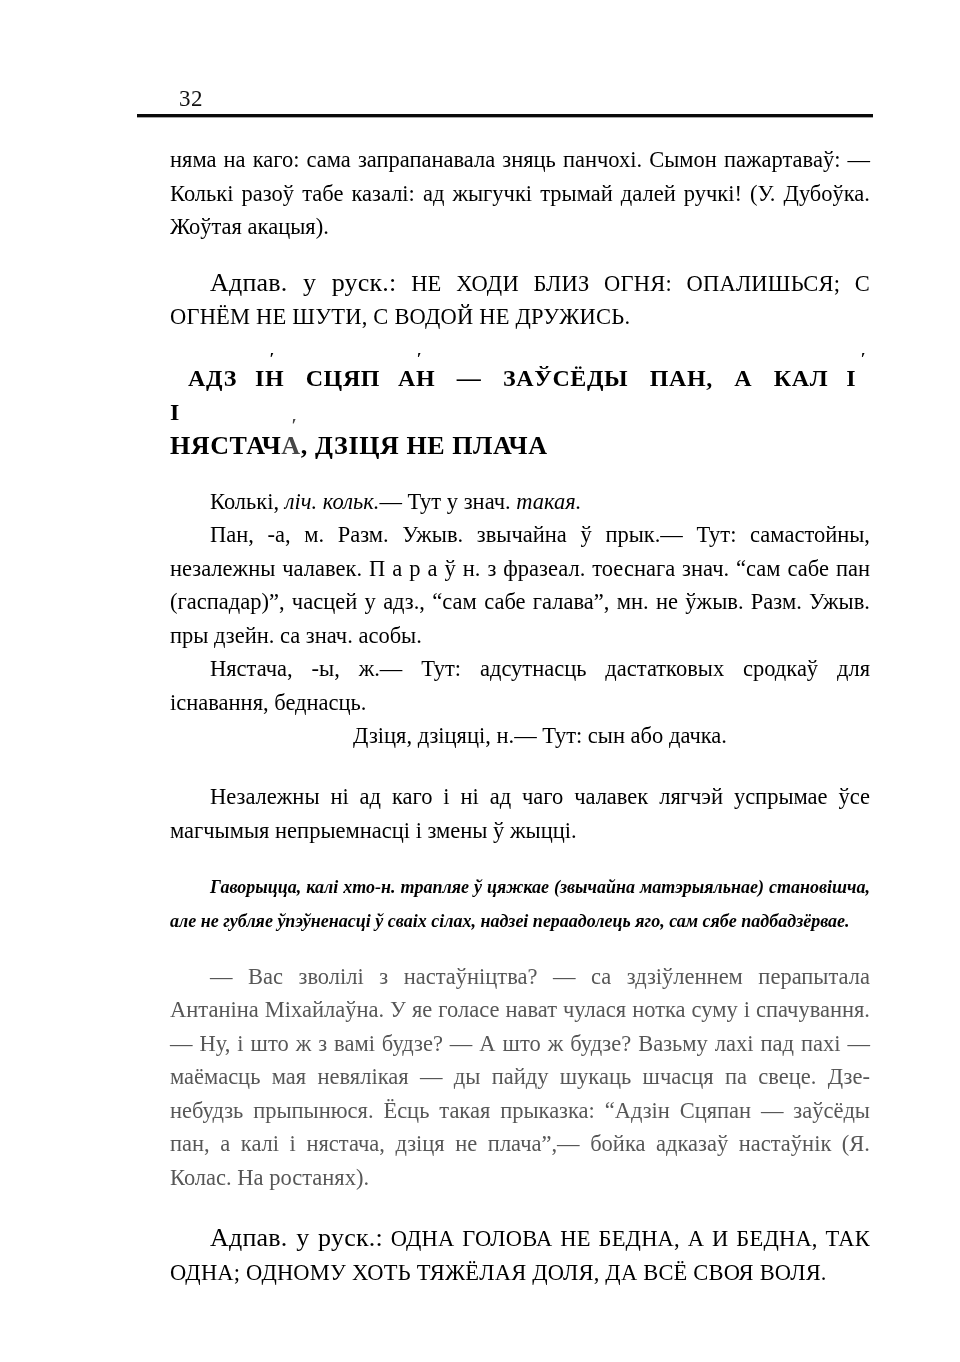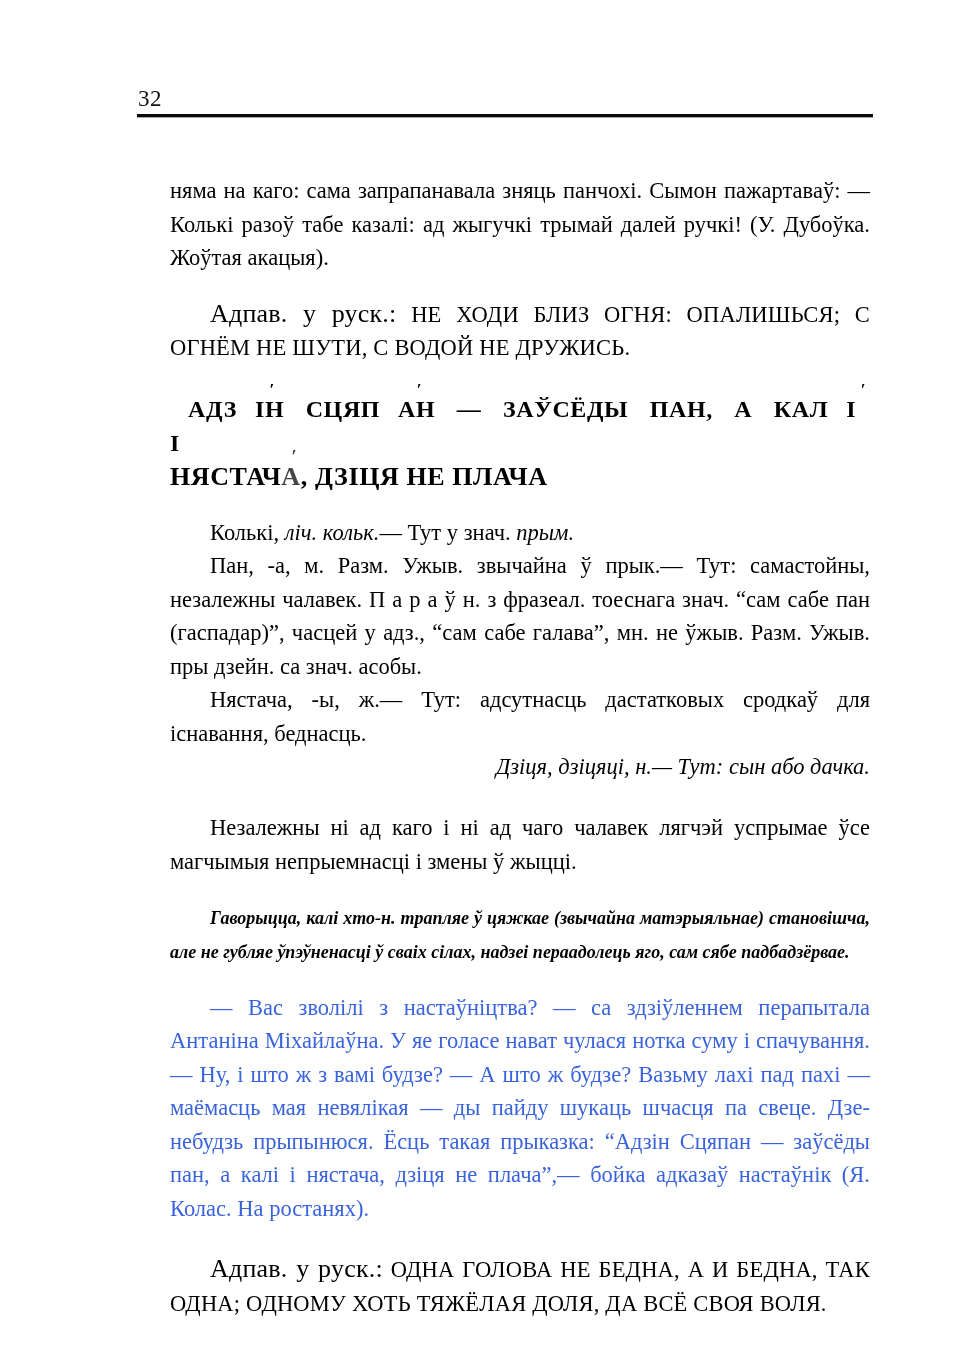--- a/index.html
+++ b/index.html
@@ -29,54 +29,54 @@
     left: 137px;
     top: 86px;
     width: 736px;
   }
   .folio {
     font-size: 23px;
     line-height: 26px;
     letter-spacing: 0.5px;
     padding-left: 1px;
     color: #111;
+    margin-left: 41px;
   }
   .header-rule {
     margin-top: 2px;
     height: 3px;
     background: #0a0a0a;
     width: 100%;
     box-shadow: 0 1px 0 rgba(0,0,0,0.35);
   }
 
   
   .column {
     position: absolute;
     left: 170px;
     top: 143px;
     width: 700px;
-    margin-top: 31px;
   }
 
   p {
     margin: 0;
     text-align: justify;
     text-justify: inter-word;
     font-size: 22.5px;
     line-height: 33.5px;
     -webkit-hyphens: none;
     hyphens: none;
   }
 
   .indent { text-indent: 40px; }
   .gap-lg { margin-top: 27px; }
   .gap-md { margin-top: 22px; }
 
   
-  .lastline { text-align: right; font-style: italic; }
+  .lastline { text-align: center; }
 
   
   .equiv {
     text-indent: 40px;
     letter-spacing: 0.2px;
   }
   .equiv .lead {
     font-size: 26px;
   }
 
@@ -128,21 +128,21 @@
     left: 52%;
     font-size: 0.72em;
     font-weight: bold;
     line-height: 1;
   }
 
   
   .faded { color: #2d2d2d; opacity: 0.88; }
 
   
-  .citation p { color: #1d4ed8; }
+  .citation p { color: #404040; }
 </style>
 </head>
 <body>
 
 <div class="page">
 
   <div class="header">
     <div class="folio">32</div>
     <div class="header-rule"></div>
   </div>
@@ -152,21 +152,21 @@
     <p><span>няма на каго: сама запрапанавала зняць панчохі. Сымон пажартаваў: — Колькі разоў табе казалі: ад жыгучкі трымай далей ручкі! (У. Дубоўка. Жоўтая акацыя).</span></p>
 
     <p class="equiv gap-md"><span class="lead">Адпав. у руск.:</span> <span>НЕ ХОДИ БЛИЗ ОГНЯ: ОПАЛИШЬСЯ; С ОГНЁМ НЕ ШУТИ, С ВОДОЙ НЕ ДРУЖИСЬ.</span></p>
 
     <div class="gap-lg">
       <p class="headword"><span>АДЗ</span><span class="acc"><span>І</span></span><span>Н</span>&nbsp;&nbsp; <span>СЦЯП</span><span class="acc"><span>А</span></span><span>Н</span>&nbsp;&nbsp; <span>—</span>&nbsp;&nbsp; <span>ЗАЎСЁДЫ</span>&nbsp;&nbsp; <span>ПАН,</span>&nbsp;&nbsp; <span>А</span>&nbsp;&nbsp; <span>КАЛ</span><span class="acc"><span>І</span></span>&nbsp;&nbsp; <span>І</span></p>
       <p class="headword-line2"><span>НЯСТАЧ</span><span class="acc faded"><span>А</span></span><span>,</span> <span>ДЗІЦЯ НЕ ПЛАЧА</span></p>
     </div>
 
     <div class="gap-md">
-      <p class="indent"><span>Колькі, </span><i>ліч. кольк.</i><span>— Тут у знач. </span><i>прым.</i></p>
+      <p class="indent"><span>Колькі, </span><i>ліч. кольк.</i><span>— Тут у знач. </span><i>такая.</i></p>
 
 
       <p class="indent"><span>Пан, -а, м. Разм. Ужыв. звычайна ў прык.— Тут: самастойны, незалежны чалавек. П а р а ў н. з фразеал. тоеснага знач. “сам сабе пан (гаспадар)”, часцей у адз., “сам сабе галава”, мн. не ўжыв. Разм. Ужыв. пры дзейн. са знач. асобы.</span></p>
 
       <p class="indent"><span>Нястача, -ы, ж.— Тут: адсутнасць дастатковых сродкаў для існавання, беднасць.</span></p>
 
       <p class="indent lastline"><span>Дзіця, дзіцяці, н.— Тут: сын або дачка.</span></p>
     </div>
 
     <p class="bolddef gap-lg"><span>Незалежны ні ад каго і ні ад чаго чалавек лягчэй успрымае ўсе магчымыя непрыемнасці і змены ў жыцці.</span></p>

